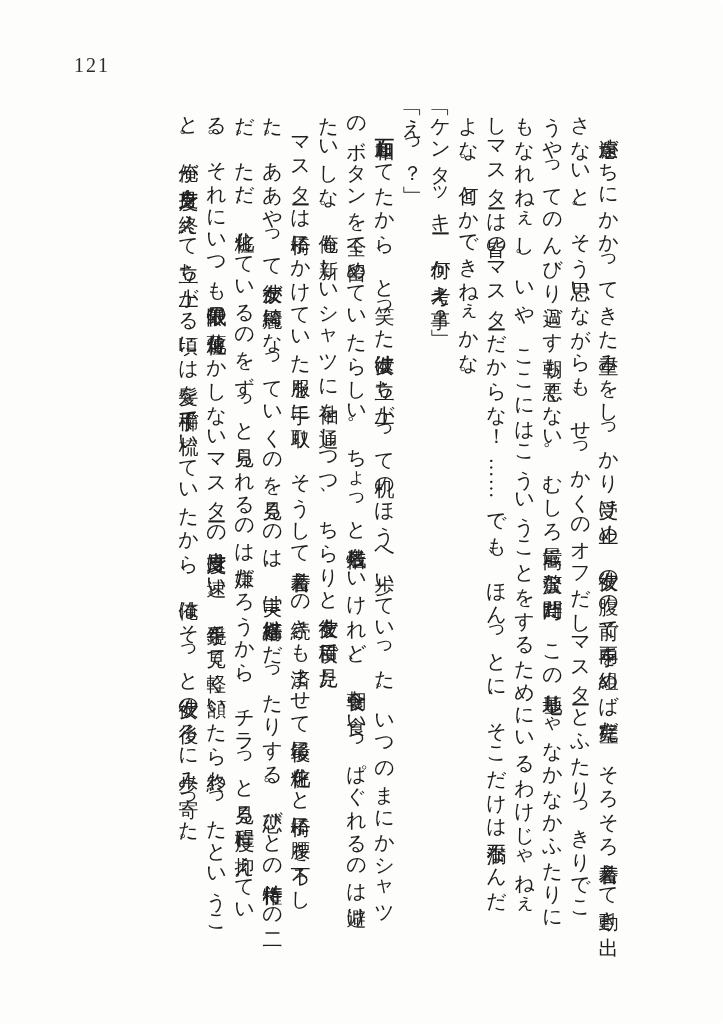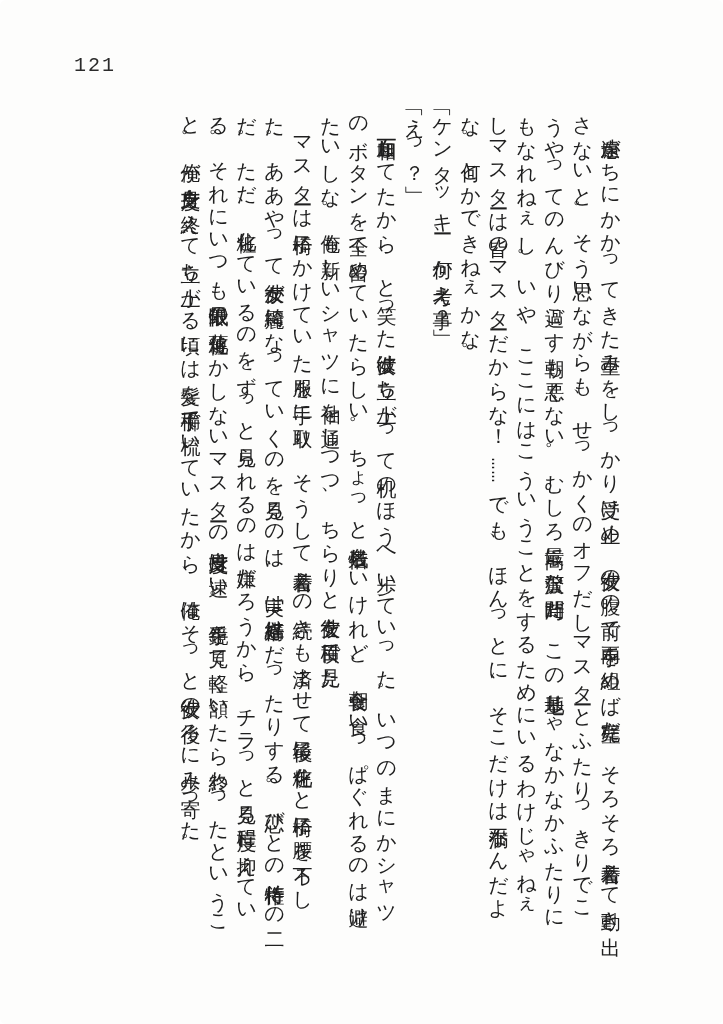--- a/index.html
+++ b/index.html
@@ -5,21 +5,21 @@
   html, body {
     margin: 0;
     padding: 0;
     background: #ffffff;
   }
   .page {
     position: relative;
     width: 723px;
     height: 1024px;
     background: #fdfdfc;
-    font-family: Liberation Mono, monospace;
+    font-family: Liberation Serif, serif;
     overflow: hidden;
     border-radius: 6px;
   }
   .page-number {
     position: absolute;
     top: 54px;
     left: 74px;
     font-size: 20px;
     letter-spacing: 2px;
     color: #2b2b2b;

